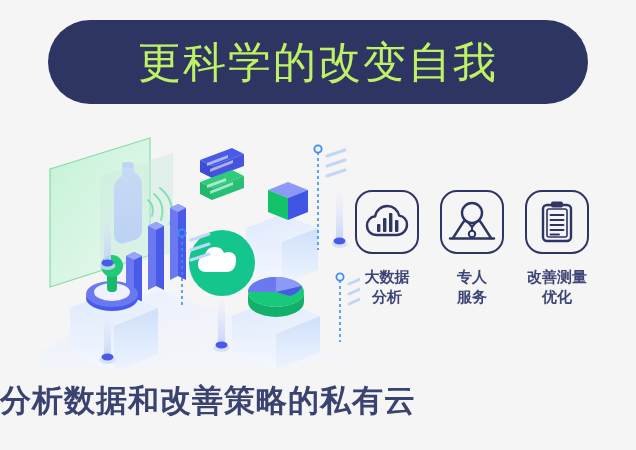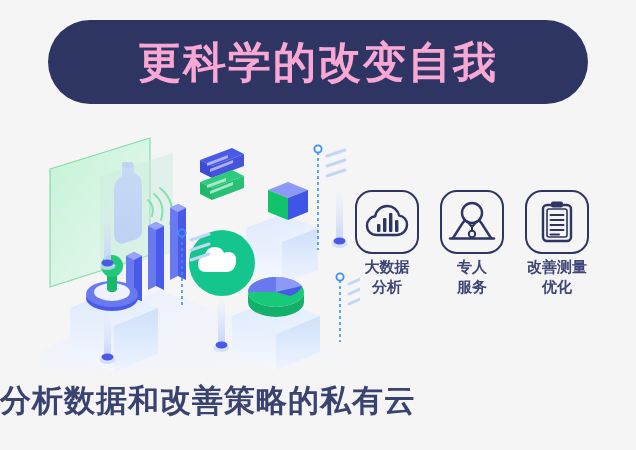--- a/index.html
+++ b/index.html
@@ -30,23 +30,23 @@
     width: 540px;
     height: 84px;
     background: #2e3563;
     border-radius: 42px;
     display: flex;
     align-items: center;
     justify-content: center;
     box-sizing: border-box;
   }
   #title-text {
-    color: #f9a8d4;
+    color: #bef264;
     font-size: 43px;
-    font-weight: bold;
+    font-weight: normal;
     letter-spacing: 2px;
     line-height: 1;
     white-space: nowrap;
     text-align: center;
   }
 
   
   #illustration {
     position: absolute;
     left: 30px;
@@ -77,21 +77,21 @@
     height: 64px;
     border: 2px solid #2e3563;
     border-radius: 17px;
     box-sizing: border-box;
     display: flex;
     align-items: center;
     justify-content: center;
     background: #f5f5f6;
   }
   .feature-label {
-    margin-top: 3px;
+    margin-top: 13px;
     color: #3d4576;
     font-size: 15px;
     font-weight: bold;
     line-height: 1.35;
     text-align: center;
     white-space: pre-line;
   }
 
   
   #footer-text {

